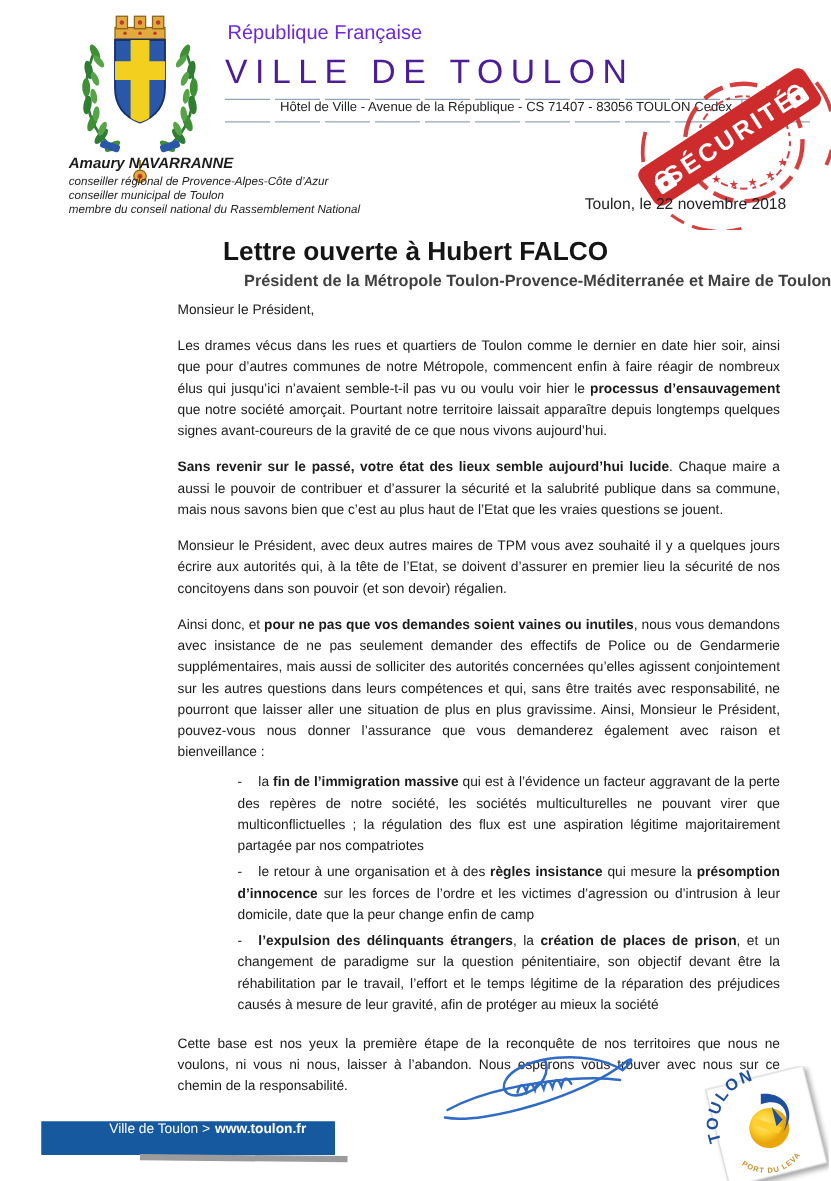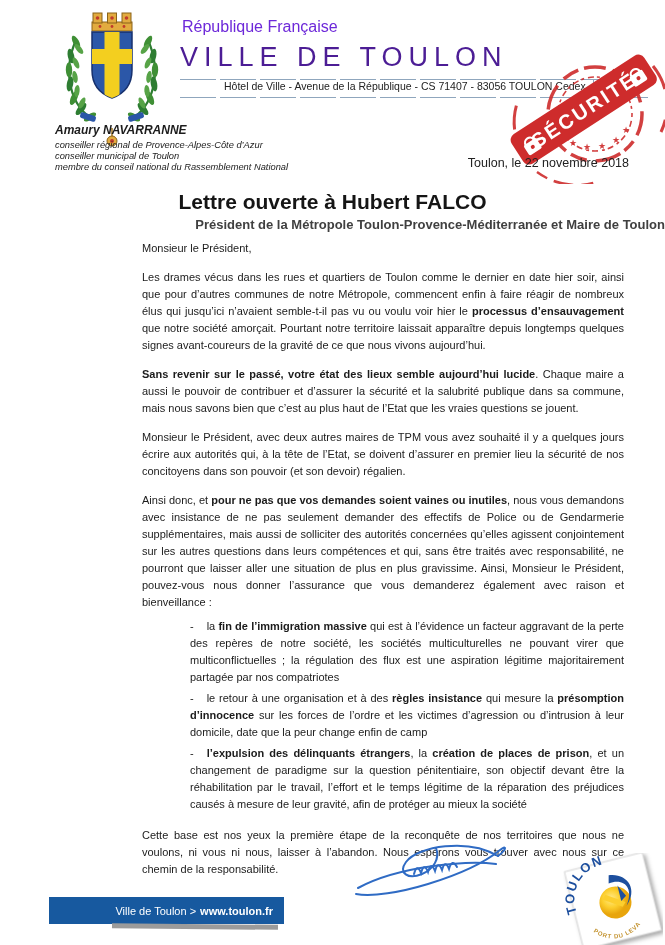--- a/index.html
+++ b/index.html
@@ -32,22 +32,22 @@
   .para{margin:0 0 0 0;margin-top:12px;}
   .para:first-child{margin-top:0;}
   .bullet{margin-top:4px;padding-left:48px;}
   .bullet.first{margin-top:7px;}
   .bullet + .para{margin-top:14px;}
   .gap{display:inline-block;width:13px;}
   .body-text b{font-weight:700;}
   
   .signature{position:absolute;left:348px;top:836px;width:170px;height:72px;}
   .footer-bar{position:absolute;left:33px;top:897px;width:235px;height:27px;background:#17599f;
-    display:flex;align-items:center;justify-content:flex-end;padding-right:11px;box-sizing:border-box;
-    color:#ffffff;font-size:11px;white-space:nowrap;margin-left:16px;}
+    display:flex;align-items:flex-start;justify-content:flex-end;padding-right:23px;box-sizing:border-box;
+    color:#ffffff;font-size:11px;white-space:nowrap;}
   .footer-bar .url{font-weight:bold;margin-left:4px;}
   .footer-shadow{position:absolute;left:112px;top:924px;width:166px;height:5px;background:#9b9b9b;transform:rotate(.6deg);}
   .toulon-logo{position:absolute;left:563px;top:853px;width:100px;height:95px;}
 </style>
 </head>
 <body>
 
 <div class="page">
 
   <svg class="crest" viewBox="0 0 120 142">

